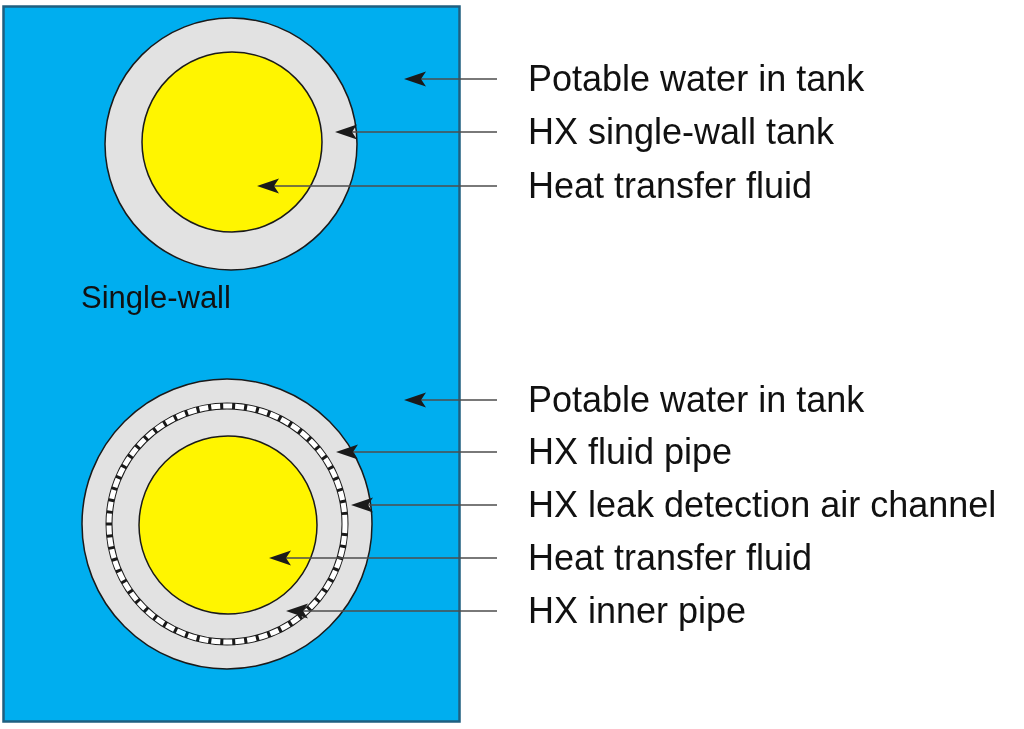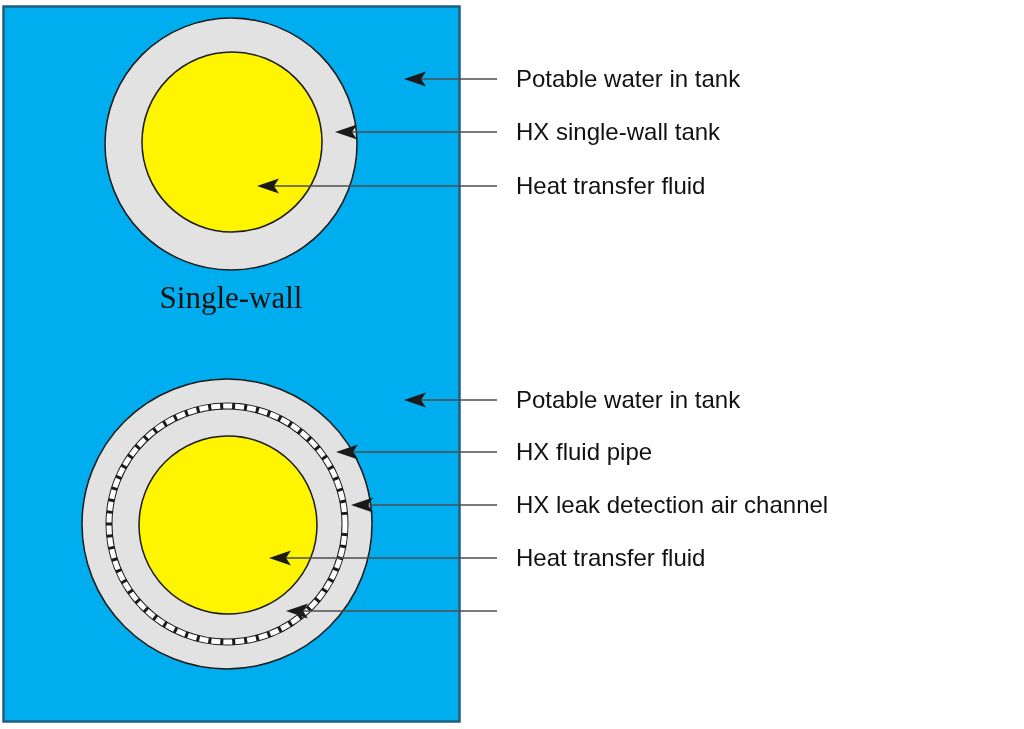--- a/index.html
+++ b/index.html
@@ -47,35 +47,33 @@
     stroke: var(--arrow-line, #4D4D4D);
     stroke-width: 1.6;
   }
   .arrow-head {
     fill: var(--outline-dark, #1A1A1A);
     stroke: none;
   }
 
   .label {
     position: absolute;
-    left: 516px;
+    left: 528px;
     height: 34px;
     line-height: 34px;
-    font-size: 24px;
+    font-size: 36px;
     color: var(--label-text, #111111);
     white-space: nowrap;
   }
   .caption {
     position: absolute;
     width: 300px;
-    text-align: center;
     font-size: 31px;
     color: var(--label-text, #111111);
     white-space: nowrap;
-    font-family: Liberation Serif, serif;
   }
 </style>
 </head>
 <body>
 
 <div class="stage">
 
   <svg width="1024" height="729" viewBox="0 0 1024 729">
 
     <rect x="3.5" y="6.5" width="456" height="715" class="tank-rect"></rect>
@@ -130,14 +128,15 @@
   <div class="caption" style="left:81px; top:280px">Single-wall</div>
 
   <div class="label" style="top:62px">Potable water in tank</div>
   <div class="label" style="top:115px">HX single-wall tank</div>
   <div class="label" style="top:169px">Heat transfer fluid</div>
 
   <div class="label" style="top:383px">Potable water in tank</div>
   <div class="label" style="top:435px">HX fluid pipe</div>
   <div class="label" style="top:488px">HX leak detection air channel</div>
   <div class="label" style="top:541px">Heat transfer fluid</div>
+  <div class="label" style="top:594px">HX inner pipe</div>
 
 </div>
 
 </body></html>

